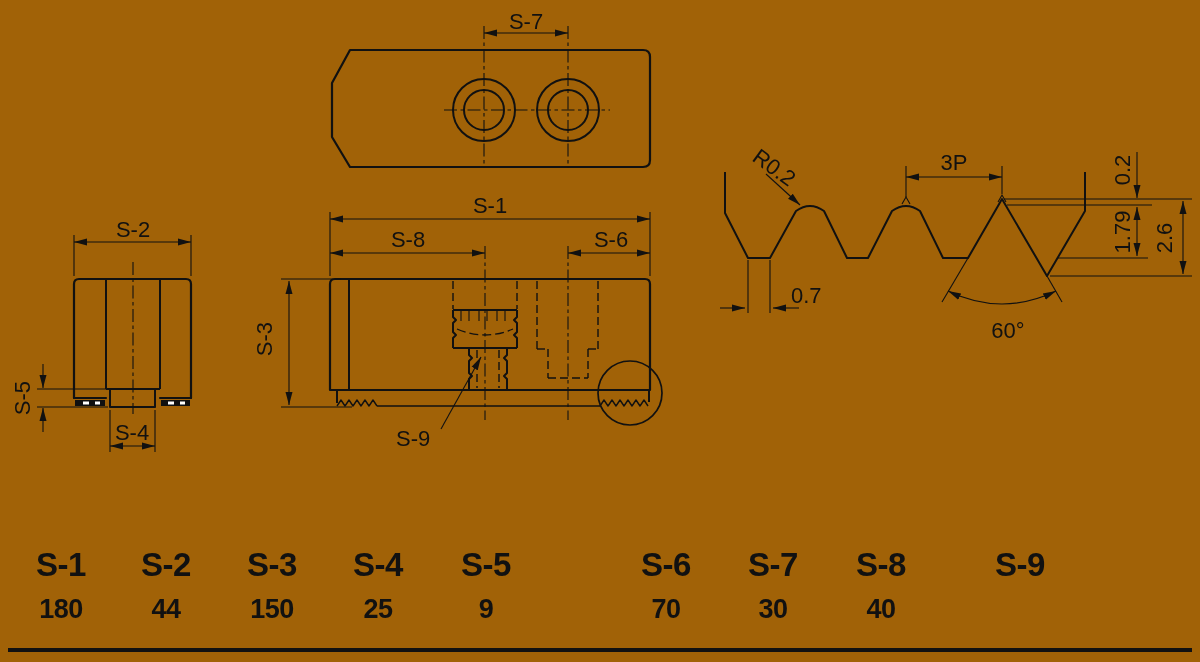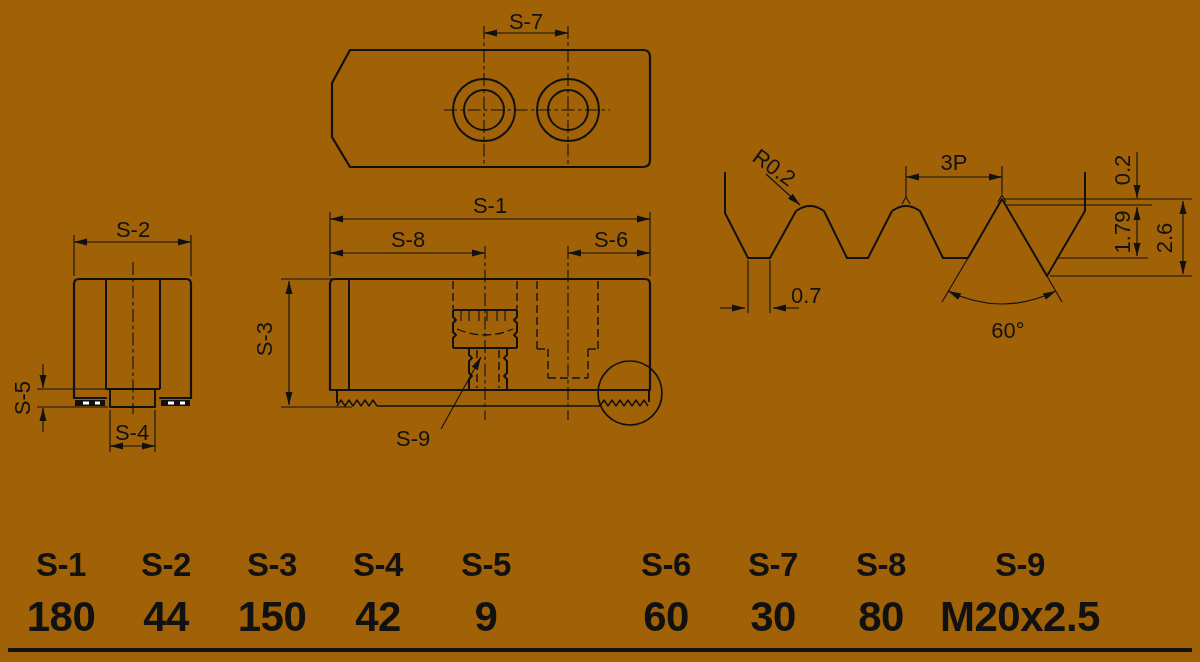--- a/index.html
+++ b/index.html
@@ -11,21 +11,21 @@
   svg .th{fill:none;stroke:#111;stroke-width:1.1;}
   svg .zg{fill:none;stroke:#111;stroke-width:1.4;stroke-linejoin:round;}
   svg .cl{fill:none;stroke:#111;stroke-width:1.1;stroke-dasharray:13 3.5 3.5 3.5;}
   svg .hd{fill:none;stroke:#111;stroke-width:1.4;stroke-dasharray:8 4;}
   svg .dim{fill:none;stroke:#111;stroke-width:1.1;}
   svg text{fill:#111;font-family:"Liberation Sans",sans-serif;font-size:22px;}
   svg text.mid{text-anchor:middle;}
   .dimtable{position:absolute;left:0;top:548px;width:1200px;height:110px;}
   .tcol{position:absolute;top:0;transform:translateX(-50%);text-align:center;white-space:nowrap;}
   .tlabel{font-size:33px;font-weight:bold;letter-spacing:-0.5px;color:#111;line-height:1;}
-  .tvalue{font-size:42px;font-weight:bold;letter-spacing:-0.5px;color:#111;line-height:1;margin-top:15px;}
+  .tvalue{font-size:27px;font-weight:bold;letter-spacing:-0.5px;color:#111;line-height:1;margin-top:15px;}
   .trule{position:absolute;left:8px;top:100px;width:1184px;height:4px;background:#111;}
 </style>
 </head>
 <body>
 
 <div class="stage">
 
 <svg width="1200" height="662" viewBox="0 0 1200 662">
   <defs>
     <marker id="ae" markerUnits="userSpaceOnUse" markerWidth="14" markerHeight="9" refX="13" refY="4.5" orient="auto">
@@ -185,38 +185,37 @@
   <div class="tcol" style="left:166px">
     <div class="tlabel">S-2</div>
     <div class="tvalue">44</div>
   </div>
   <div class="tcol" style="left:272px">
     <div class="tlabel">S-3</div>
     <div class="tvalue">150</div>
   </div>
   <div class="tcol" style="left:378px">
     <div class="tlabel">S-4</div>
-    <div class="tvalue">42</div>
+    <div class="tvalue">25</div>
   </div>
   <div class="tcol" style="left:486px">
     <div class="tlabel">S-5</div>
     <div class="tvalue">9</div>
   </div>
   <div class="tcol" style="left:666px">
     <div class="tlabel">S-6</div>
-    <div class="tvalue">60</div>
+    <div class="tvalue">70</div>
   </div>
   <div class="tcol" style="left:773px">
     <div class="tlabel">S-7</div>
     <div class="tvalue">30</div>
   </div>
   <div class="tcol" style="left:881px">
     <div class="tlabel">S-8</div>
-    <div class="tvalue">80</div>
+    <div class="tvalue">40</div>
   </div>
   <div class="tcol" style="left:1020px">
     <div class="tlabel">S-9</div>
-    <div class="tvalue">M20x2.5</div>
   </div>
   <div class="trule"></div>
 </div>
 
 </div>
 
 </body></html>

